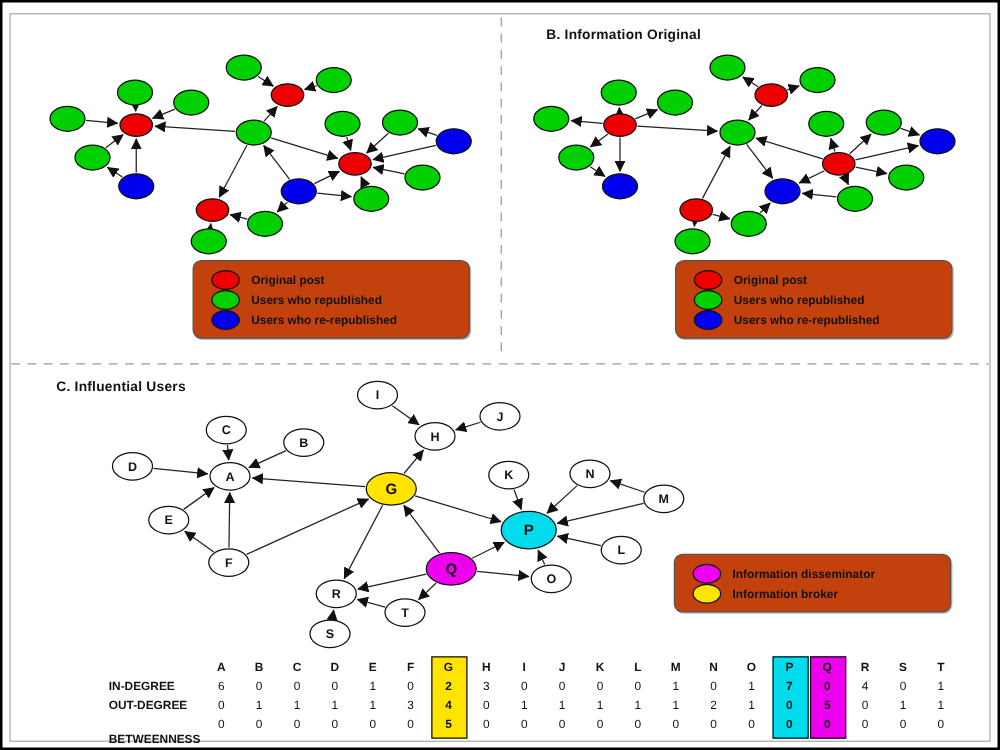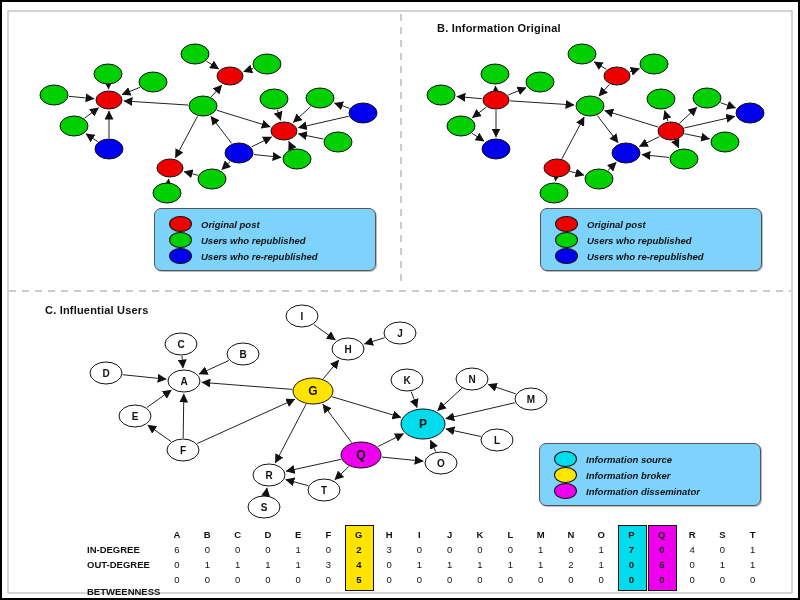--- a/index.html
+++ b/index.html
@@ -7,22 +7,22 @@
     position:relative;width:796px;height:596px;border:2px solid #000;
     background:#fff;overflow:hidden;
     font-family:"Liberation Sans", sans-serif;color:#111;
   }
   .panel-title{
     position:absolute;font-size:11px;font-weight:bold;color:#111;
     letter-spacing:.2px;white-space:nowrap;
   }
   svg.netlayer{position:absolute;left:0;top:0;}
   .legend{
-    position:absolute;width:206px;background:#7dd3fc;border:1px solid #555;
-    border-radius:7px;padding:7px 0 6px 14px;box-shadow:1px 1px 0 #bbb;font-style:italic;
+    position:absolute;width:206px;background:#c2410c;border:1px solid #555;
+    border-radius:7px;padding:7px 0 6px 14px;box-shadow:1px 1px 0 #bbb;
   }
   .legend-row{display:flex;align-items:center;height:16px;}
   .legend-swatch{
     width:21px;height:14px;border-radius:50%;border:1px solid #111;
     margin-right:9px;flex:0 0 auto;
   }
   .legend-label{font-size:9.5px;font-weight:bold;white-space:nowrap;}
   .tbl-cell{
     position:absolute;width:28px;text-align:center;font-size:9.5px;
     white-space:nowrap;
@@ -237,30 +237,26 @@
       <span class="legend-label">Users who republished</span>
     </div>
     <div class="legend-row">
       <span class="legend-swatch" style="background: rgb(0, 0, 238);"></span>
       <span class="legend-label">Users who re-republished</span>
     </div>
   </div>
 
   <div class="legend" style="left:537px;top:441px">
     <div class="legend-row">
-      <span class="legend-swatch" style="background: rgb(0, 220, 236);"></span>
-      <span class="legend-label">Information source</span>
+      <span class="legend-swatch" style="background: rgb(238, 0, 238);"></span>
+      <span class="legend-label">Information disseminator</span>
     </div>
     <div class="legend-row">
       <span class="legend-swatch" style="background: rgb(255, 228, 0);"></span>
       <span class="legend-label">Information broker</span>
-    </div>
-    <div class="legend-row">
-      <span class="legend-swatch" style="background: rgb(238, 0, 238);"></span>
-      <span class="legend-label">Information disseminator</span>
     </div>
   </div>
 
   <div id="degree-table">
       <div class="tbl-hl" style="left: 342.8px; top: 523px; width: 27px; height: 64px; background: rgb(255, 228, 0);"></div>
       <div class="tbl-hl" style="left: 615.5px; top: 523px; width: 27px; height: 64px; background: rgb(0, 220, 236);"></div>
       <div class="tbl-hl" style="left: 645.8px; top: 523px; width: 27px; height: 64px; background: rgb(238, 0, 238);"></div>
       <div class="tbl-cell tbl-head" style="left: 161px; top: 527px;">A</div>
       <div class="tbl-cell tbl-head" style="left: 191.3px; top: 527px;">B</div>
       <div class="tbl-cell tbl-head" style="left: 221.6px; top: 527px;">C</div>

